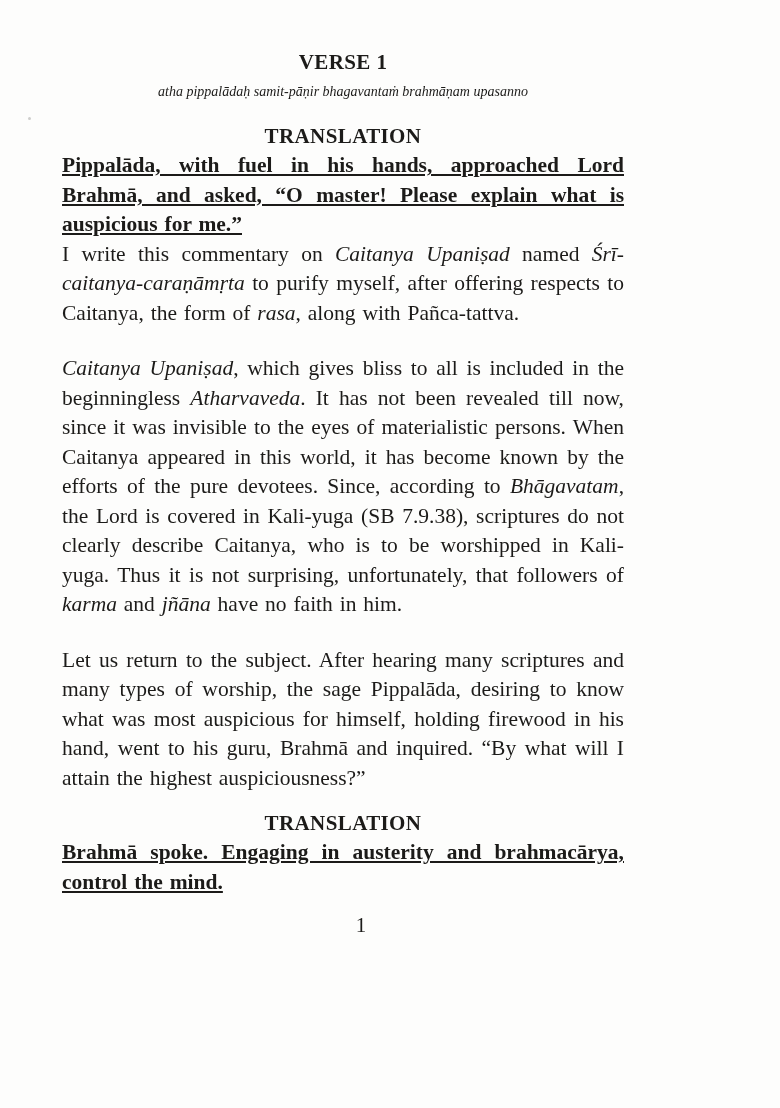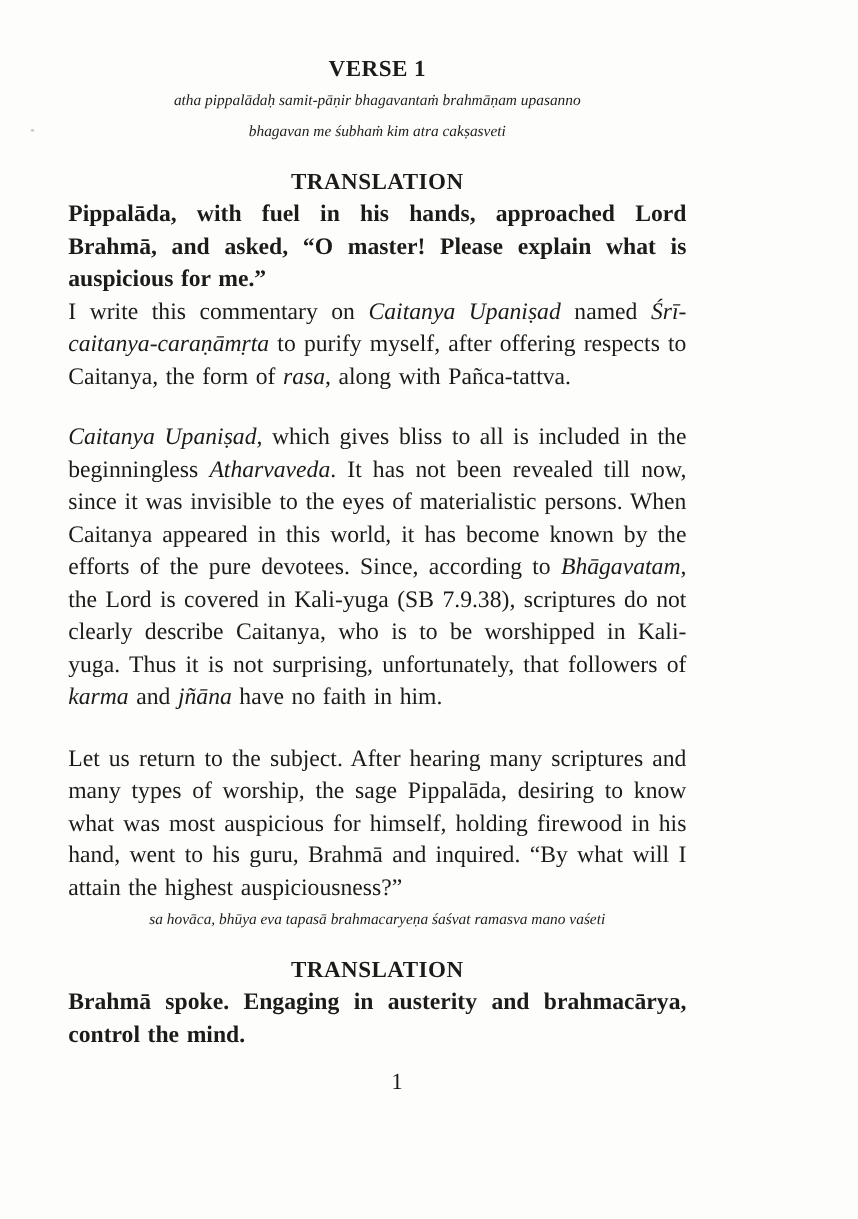--- a/index.html
+++ b/index.html
@@ -36,20 +36,21 @@
     line-height: 29px;
   }
   .body-text {
     font-size: 21.5px;
     line-height: 29.5px;
     text-align: justify;
     word-spacing: 1.5px;
   }
   .translation-text {
     font-weight: bold;
+    text-decoration: underline;
   }
   .mt-sm { margin-top: 16px; }
   .mt-md { margin-top: 22px; }
   .mt-para { margin-top: 26px; }
   .page-number {
     margin-top: 14px;
     text-align: center;
     font-size: 21px;
     line-height: 29px;
     transform: translateX(18px);
@@ -68,29 +69,27 @@
 </style>
 </head>
 <body style="background: rgb(253, 253, 252); color: rgb(28, 27, 25);">
 
 <div class="page">
 
   <div class="scan-speckle"></div>
 
   <div class="heading">VERSE 1</div>
   <div class="verse-line">atha pippalādaḥ samit-pāṇir bhagavantaṁ brahmāṇam upasanno</div>
-  <div class="verse-line">bhagavan me śubhaṁ kim atra cakṣasveti</div>
 
   <div class="heading mt-sm">TRANSLATION</div>
   <div class="body-text translation-text">Pippalāda, with fuel in his hands, approached Lord Brahmā, and asked, “O master! Please explain what is auspicious for me.”</div>
 
   <div class="body-text">I write this commentary on <i>Caitanya Upaniṣad</i> named <i>Śrī-caitanya-caraṇāmṛta</i> to purify myself, after offering respects to Caitanya, the form of <i>rasa</i>, along with Pañca-tattva.</div>
   <div class="body-text mt-para"><i>Caitanya Upaniṣad</i>, which gives bliss to all is included in the beginningless <i>Atharvaveda</i>. It has not been revealed till now, since it was invisible to the eyes of materialistic persons. When Caitanya appeared in this world, it has become known by the efforts of the pure devotees. Since, according to <i>Bhāgavatam</i>, the Lord is covered in Kali-yuga (SB 7.9.38), scriptures do not clearly describe Caitanya, who is to be worshipped in Kali-yuga. Thus it is not surprising, unfortunately, that followers of <i>karma</i> and <i>jñāna</i> have no faith in him.</div>
   <div class="body-text mt-para">Let us return to the subject. After hearing many scriptures and many types of worship, the sage Pippalāda, desiring to know what was most auspicious for himself, holding firewood in his hand, went to his guru, Brahmā and inquired. “By what will I attain the highest auspiciousness?”</div>
 
-  <div class="verse-line">sa hovāca, bhūya eva tapasā brahmacaryeṇa śaśvat ramasva mano vaśeti</div>
 
   <div class="heading mt-sm">TRANSLATION</div>
   <div class="body-text translation-text">Brahmā spoke. Engaging in austerity and brahmacārya, control the mind.</div>
 
   <div class="page-number">1</div>
 
 </div>
 
 </body></html>

